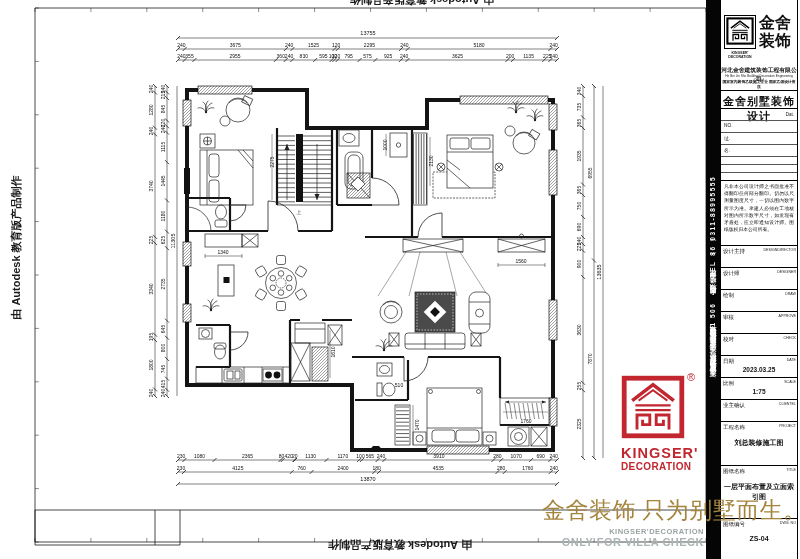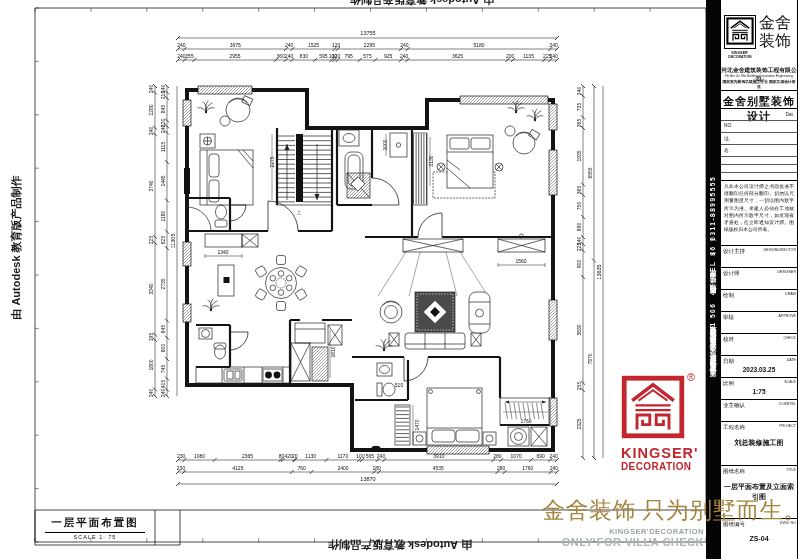--- a/index.html
+++ b/index.html
@@ -35,21 +35,21 @@
   .bar{position:absolute;left:706px;top:0;width:14px;height:559px;background:#050505;z-index:10;
        display:flex;align-items:center;justify-content:center;}
   .bar span{writing-mode:vertical-rl;transform:rotate(180deg);color:#fff;font-size:6.5px;
             font-weight:bold;letter-spacing:1.5px;white-space:nowrap;}
   
   .tb{position:absolute;left:720px;top:0;width:76px;height:559px;background:#fff;z-index:11;
       border-left:1.5px solid #000;border-right:1px solid #000;}
   .tb *{box-sizing:border-box;}
   .tb .abs{position:absolute;}
   .logoBox{left:3px;top:15px;width:32px;height:34px;border:1.5px solid #000;}
-  .brandCn{left:38px;top:14px;font-size:16px;font-weight:normal;line-height:18px;}
+  .brandCn{left:38px;top:14px;font-size:16px;font-weight:bold;line-height:18px;}
   .kMini{left:2px;top:51px;width:34px;text-align:center;font-size:3.5px;font-weight:bold;line-height:4px;}
   .company{left:0;top:66px;width:100%;text-align:center;font-size:5.8px;font-weight:bold;}
   .companyEn{left:0;top:74px;width:100%;text-align:center;font-size:3.2px;color:#222;}
   .qual{left:0;top:79px;width:100%;text-align:center;font-size:3.8px;font-weight:bold;}
   .hr{left:0;width:100%;border-top:1px solid #000;height:0;}
   .dept{left:0;top:94px;width:100%;text-align:center;font-size:11px;font-weight:bold;letter-spacing:1px;}
   .datHint{right:3px;top:112px;font-size:4.5px;}
   .fld{left:3px;font-size:4.8px;}
   .thinhr{left:0;width:100%;border-top:0.5px solid #555;height:0;}
   .notice{left:3px;top:183px;width:70px;font-size:4.8px;line-height:1.5;text-align:justify;}
@@ -618,24 +618,20 @@
       <span class="dim" style="left: 399px; top: 385px;">510</span>
       <span class="dim v" style="left: 417px; top: 425px;">1470</span>
       <span class="dim" style="left: 526px; top: 421px;">1760</span>
       <span class="dim" style="left: 299px; top: 212px;">上</span>
     </div>
 
   <div class="adsk left">由 Autodesk 教育版产品制作</div>
   <div class="adsk bottom">由 Autodesk 教育版产品制作</div>
   <div class="adsk top">由 Autodesk 教育版产品制作</div>
 
-  <div class="dtitle">
-    <div class="t">一层平面布置图</div>
-    <div class="s">SCALE 1: 75</div>
-  </div>
 
   <div class="stamp">
     <svg width="64" height="64" viewBox="0 0 40 40" style="color:#c2262e;">
       <use href="#kingser-logo"></use>
     </svg>
     <span class="reg">®</span>
     <div class="l1">KINGSER'</div>
     <div class="l2">DECORATION</div>
   </div>
 

